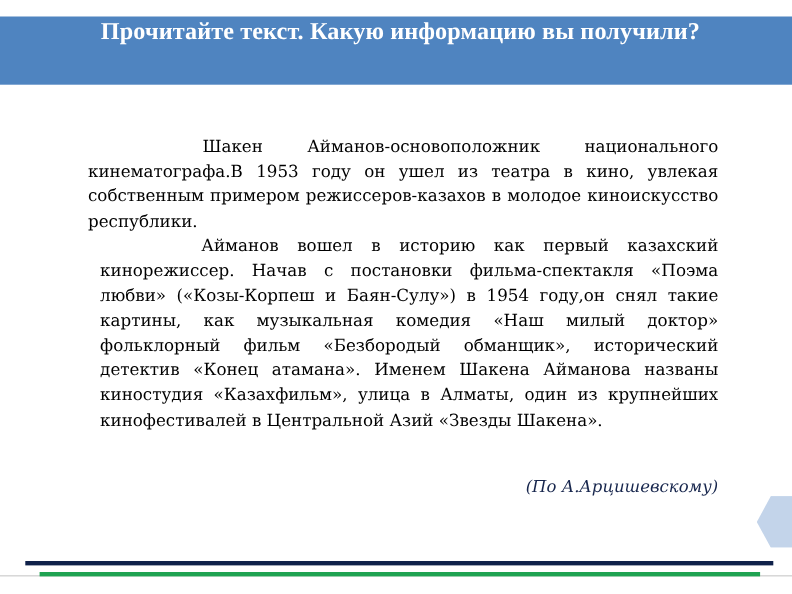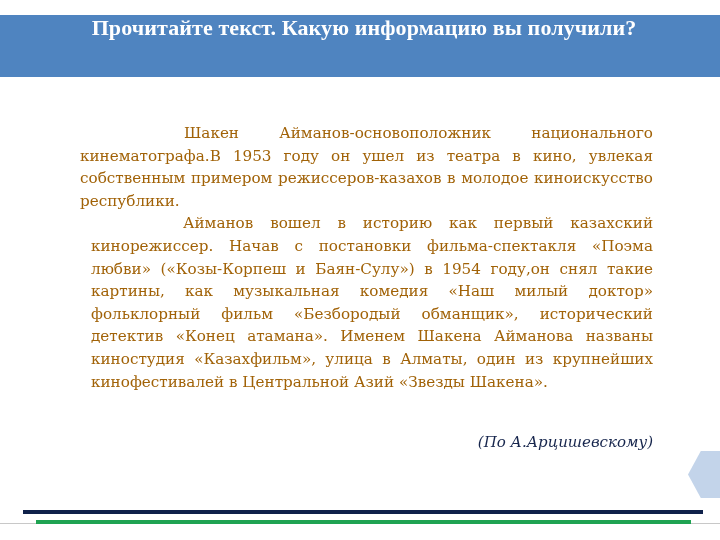--- a/index.html
+++ b/index.html
@@ -14,21 +14,21 @@
     display: flex; justify-content: center;
   }
   .header-title {
     color: #ffffff; font-weight: bold; font-size: 22px;
     font-family: "Liberation Serif", "DejaVu Serif", serif;
     letter-spacing: 0.1px;
     margin-left: 8px;
   }
   .body-text {
     position: absolute; left: 80px; top: 122px; width: 573px;
-    color: #a16207;
+    color: #000000;
     font-family: "DejaVu Serif", "Liberation Serif", serif;
     font-size: 15.2px; line-height: 22.6px;
     text-align: justify;
   }
   .body-text p { margin: 0; text-indent: 104px; }
   .body-text p.second { text-indent: 92px; margin-left: 11px; }
   .attribution {
     position: absolute; right: 67px; top: 433px;
     color: #17264d; font-style: italic;
     font-family: "DejaVu Serif", "Liberation Serif", serif;

